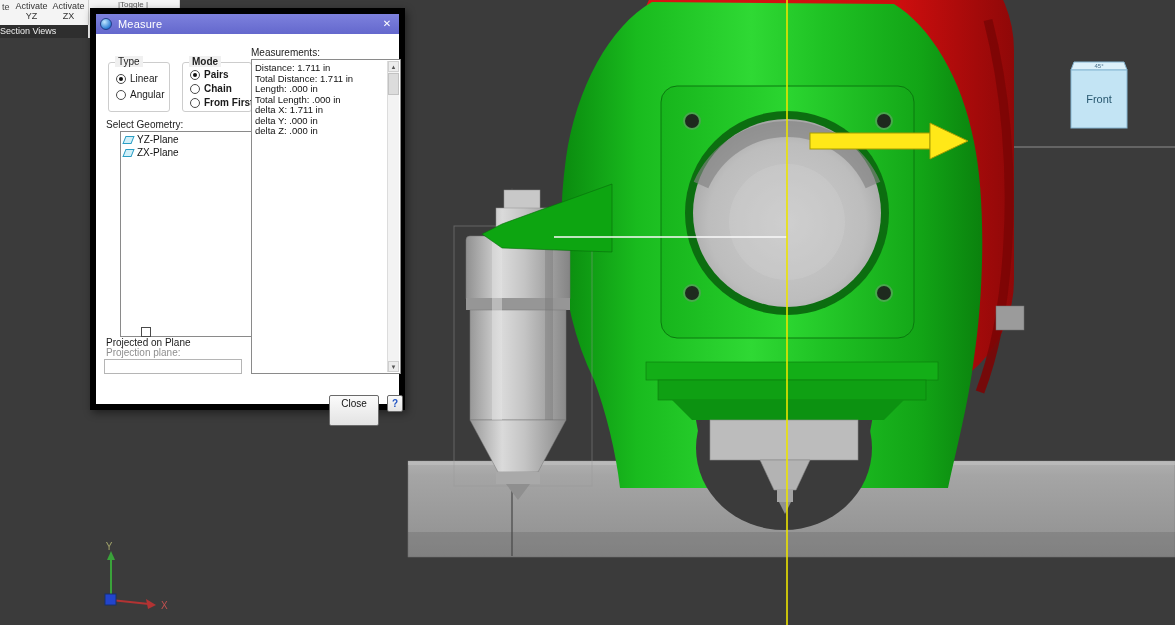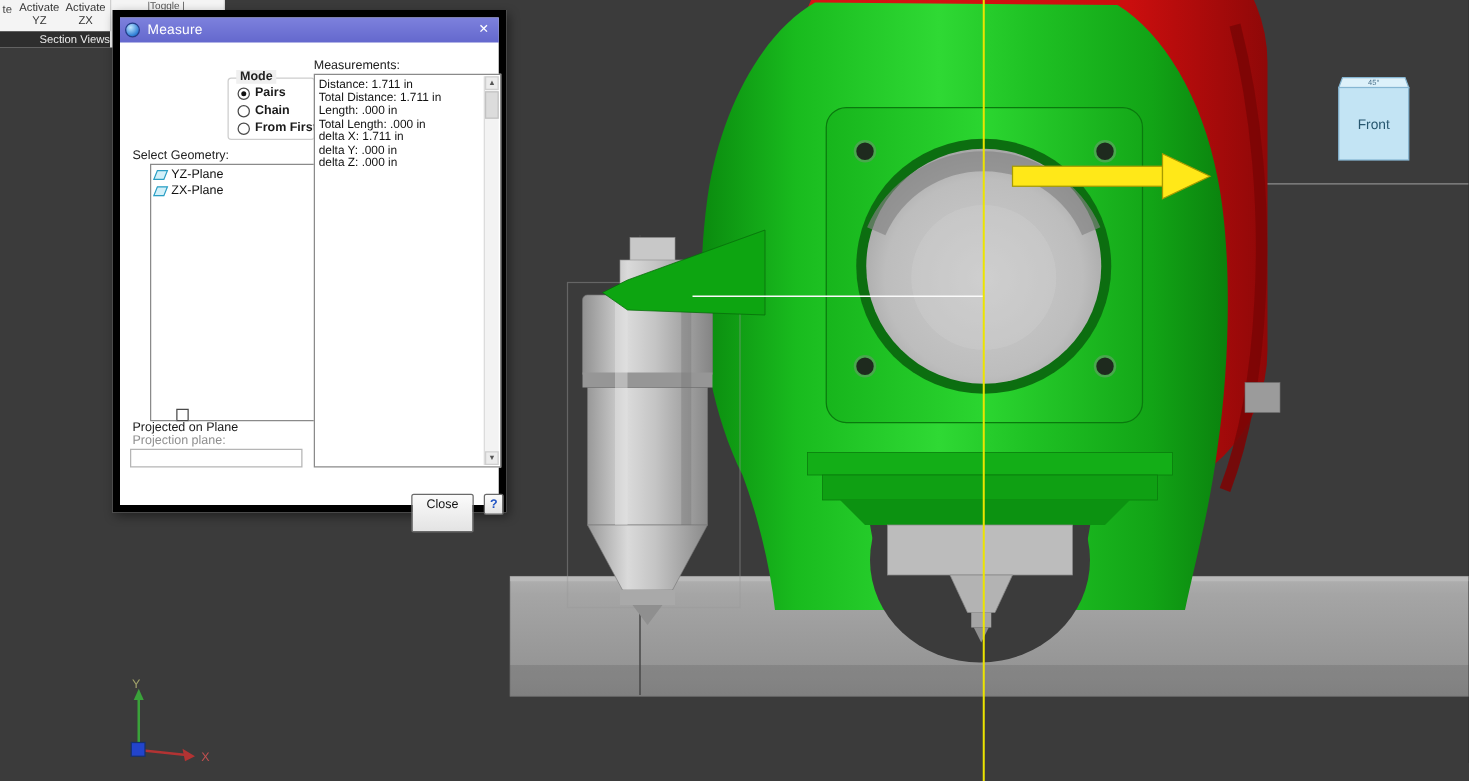--- a/index.html
+++ b/index.html
@@ -13,21 +13,21 @@
   
   .toolbar{position:absolute;left:0;top:0;width:180px;height:38px;background:#f4f4f4;z-index:2;
            border-right:1px solid #d8d8d8;}
   .tb-frag{position:absolute;left:2px;top:2px;font-size:9px;color:#444;}
   .tb-btn{position:absolute;top:1px;width:37px;font-size:9px;color:#333;text-align:center;line-height:10px;}
   .tb-btn.yz{left:13px;}
   .tb-btn.zx{left:50px;}
   .tb-toggle{position:absolute;left:118px;top:0px;font-size:8px;color:#555;}
   .tb-divider{position:absolute;left:88px;top:0;width:1px;height:25px;background:#cfcfcf;}
   .tb-tab{position:absolute;left:0;top:25px;width:88px;height:13px;background:#2e2e2e;color:#eee;
-          font-size:9px;text-align:right;line-height:13px;}
+          font-size:9px;text-align:left;line-height:13px;}
 
   
   .dialog{position:absolute;left:90px;top:8px;width:315px;height:402px;background:#ffffff;
           border:6px solid #000000;box-shadow:2px 3px 8px rgba(0,0,0,.45);z-index:3;font-size:10px;color:#1a1a1a;}
   .titlebar{position:absolute;left:0;top:0;right:0;height:20px;background:linear-gradient(#7d81dd,#6468cd);
             display:flex;align-items:center;padding:0 4px;color:#fff;}
   .title-icon{width:12px;height:12px;border-radius:50%;background:radial-gradient(circle at 35% 30%,#bfe6ff,#2e7fd6 70%,#134a8a);
               border:1px solid #243e8a;margin-right:6px;flex:0 0 auto;}
   .title-text{font-size:11px;letter-spacing:.2px;}
   .close-box{position:absolute;right:4px;top:3px;width:16px;height:14px;text-align:center;line-height:13px;
@@ -203,20 +203,31 @@
     <div class="tb-tab">Section Views</div>
   </div>
 
   <div class="dialog">
     <div class="titlebar">
       <span class="title-icon"></span>
       <span class="title-text">Measure</span>
       <span class="close-box">✕</span>
     </div>
 
+    <div class="grp" style="left:12px;top:48px;width:62px;height:50px;">
+      <span class="grp-label">Type</span>
+      <div class="opt" style="top:10px;">
+        <span class="radio on"></span>
+        <span>Linear</span>
+      </div>
+      <div class="opt" style="top:26px;">
+        <span class="radio"></span>
+        <span>Angular</span>
+      </div>
+    </div>
 
     <div class="grp" style="left:86px;top:48px;width:70px;height:50px;font-weight:bold;">
       <span class="grp-label">Mode</span>
       <div class="opt" style="top:6px;">
         <span class="radio on"></span>
         <span>Pairs</span>
       </div>
       <div class="opt" style="top:20px;">
         <span class="radio"></span>
         <span>Chain</span>

